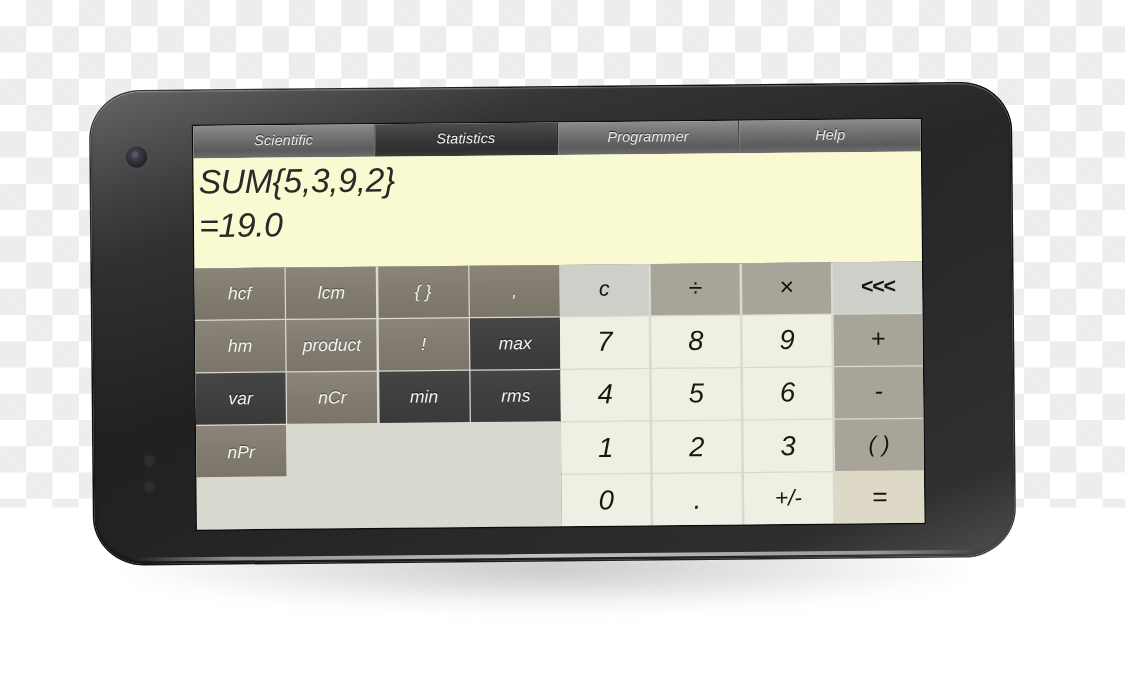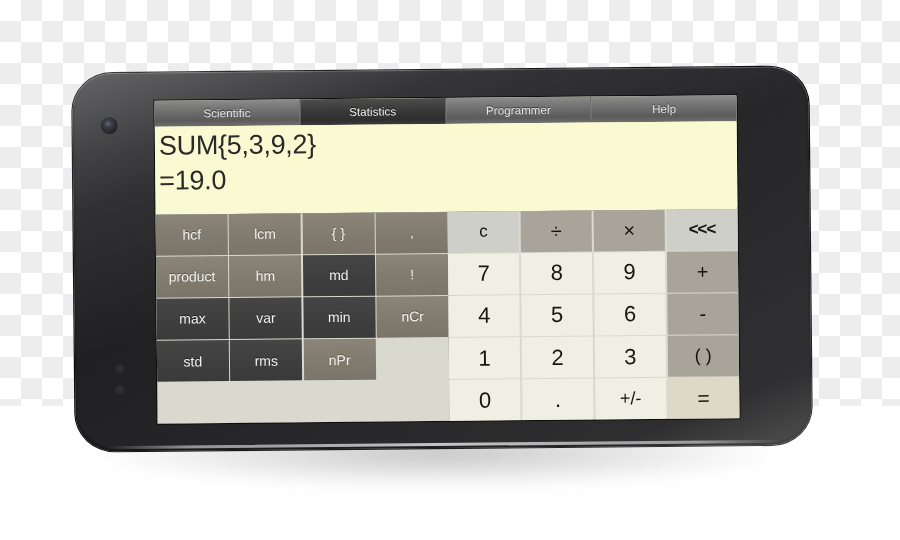--- a/index.html
+++ b/index.html
@@ -12,20 +12,21 @@
   
   #canvas {
     position: relative;
     width: 900px; height: 406px;
     background-color: #ffffff;
     background-image:
       linear-gradient(45deg, #ededed 25%, transparent 25%, transparent 75%, #ededed 75%),
       linear-gradient(45deg, #ededed 25%, transparent 25%, transparent 75%, #ededed 75%);
     background-size: 42px 42px;
     background-position: 0 0, 21px 21px;
+    font-style: italic;
   }
 
   
   .phone-shadow {
     position: absolute;
     left: 92px; top: 430px;
     width: 690px; height: 58px;
     border-radius: 50%;
     background: radial-gradient(ellipse at 50% 40%, rgba(120,120,120,0.42) 0%, rgba(150,150,150,0.20) 45%, rgba(200,200,200,0.0) 72%);
     filter: blur(7px);
@@ -247,32 +248,30 @@
       </div>
 
       <div class="keypad">
 
         <div class="pad pad-left">
           <div class="key k-brown">hcf</div>
           <div class="key k-brown">lcm</div>
           <div class="key k-brown">{ }</div>
           <div class="key k-brown">,</div>
 
+          <div class="key k-brown">hm</div>
           <div class="key k-brown">product</div>
-          <div class="key k-brown">hm</div>
-
-          <div class="key k-dark">md</div>
+
           <div class="key k-brown">!</div>
 
           <div class="key k-dark">max</div>
           <div class="key k-dark">var</div>
+          <div class="key k-brown">nCr</div>
           <div class="key k-dark">min</div>
-          <div class="key k-brown">nCr</div>
-
-          <div class="key k-dark">std</div>
+
           <div class="key k-dark">rms</div>
           <div class="key k-brown">nPr</div>
         </div>
 
         <div class="pad pad-right">
           <div class="key k-clear">c</div>
           <div class="key k-op">÷</div>
           <div class="key k-op">×</div>
           <div class="key k-back">&lt;&lt;&lt;</div>
 

